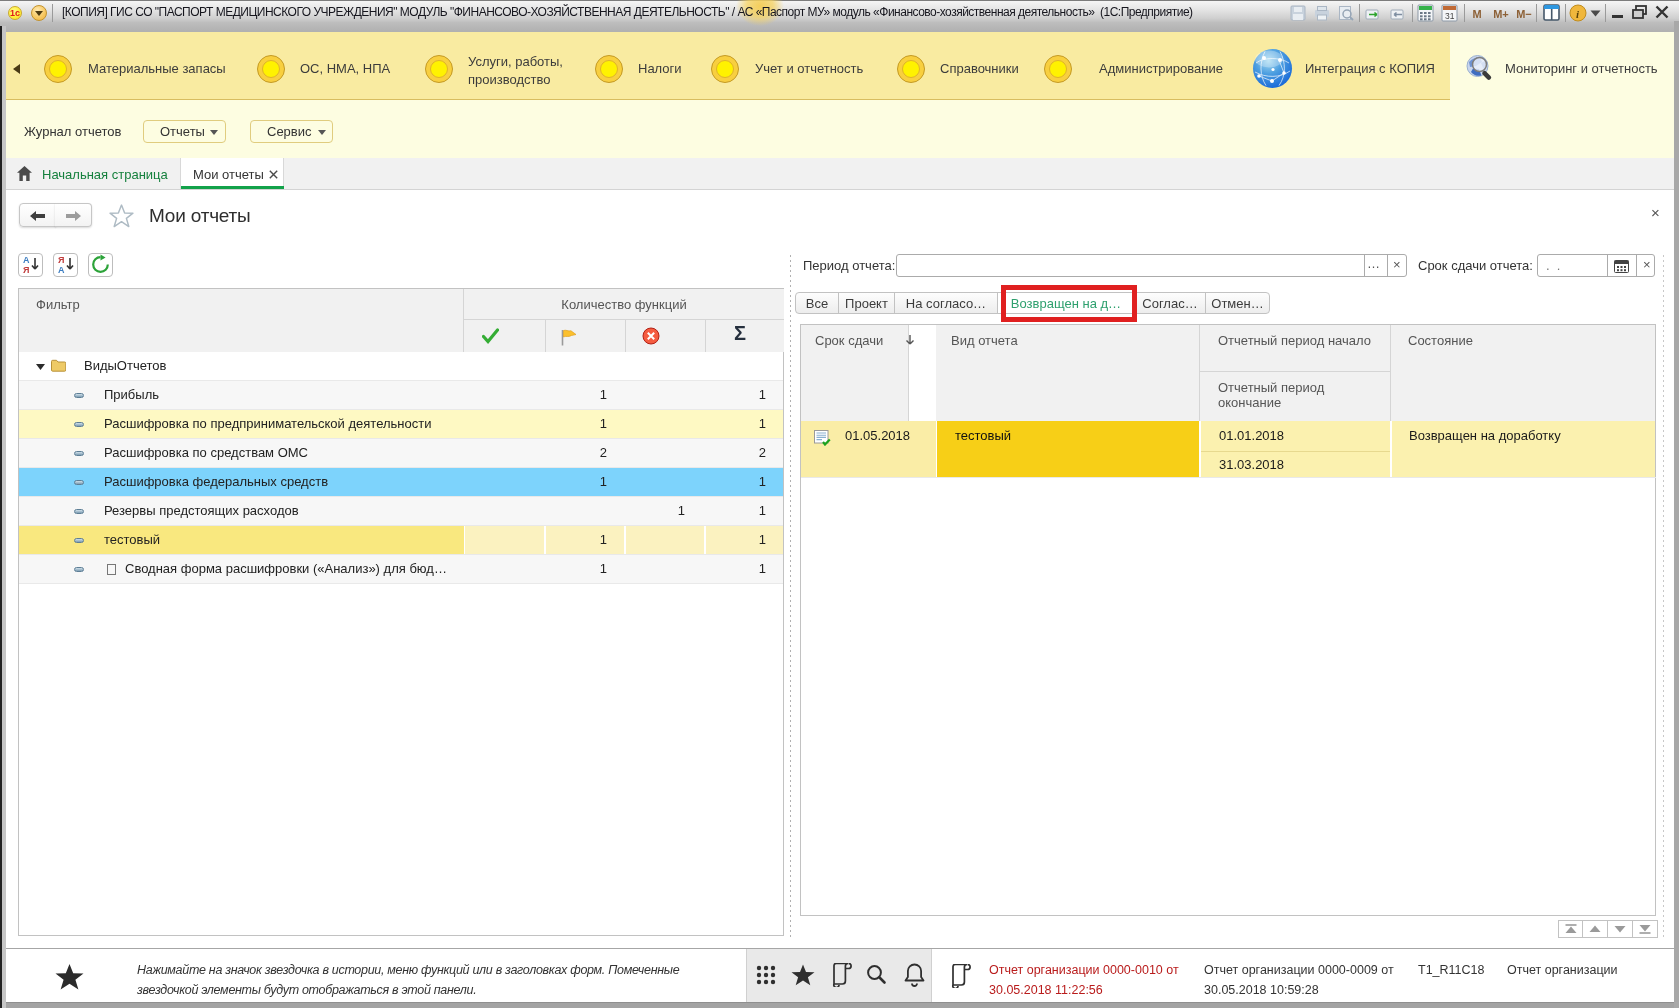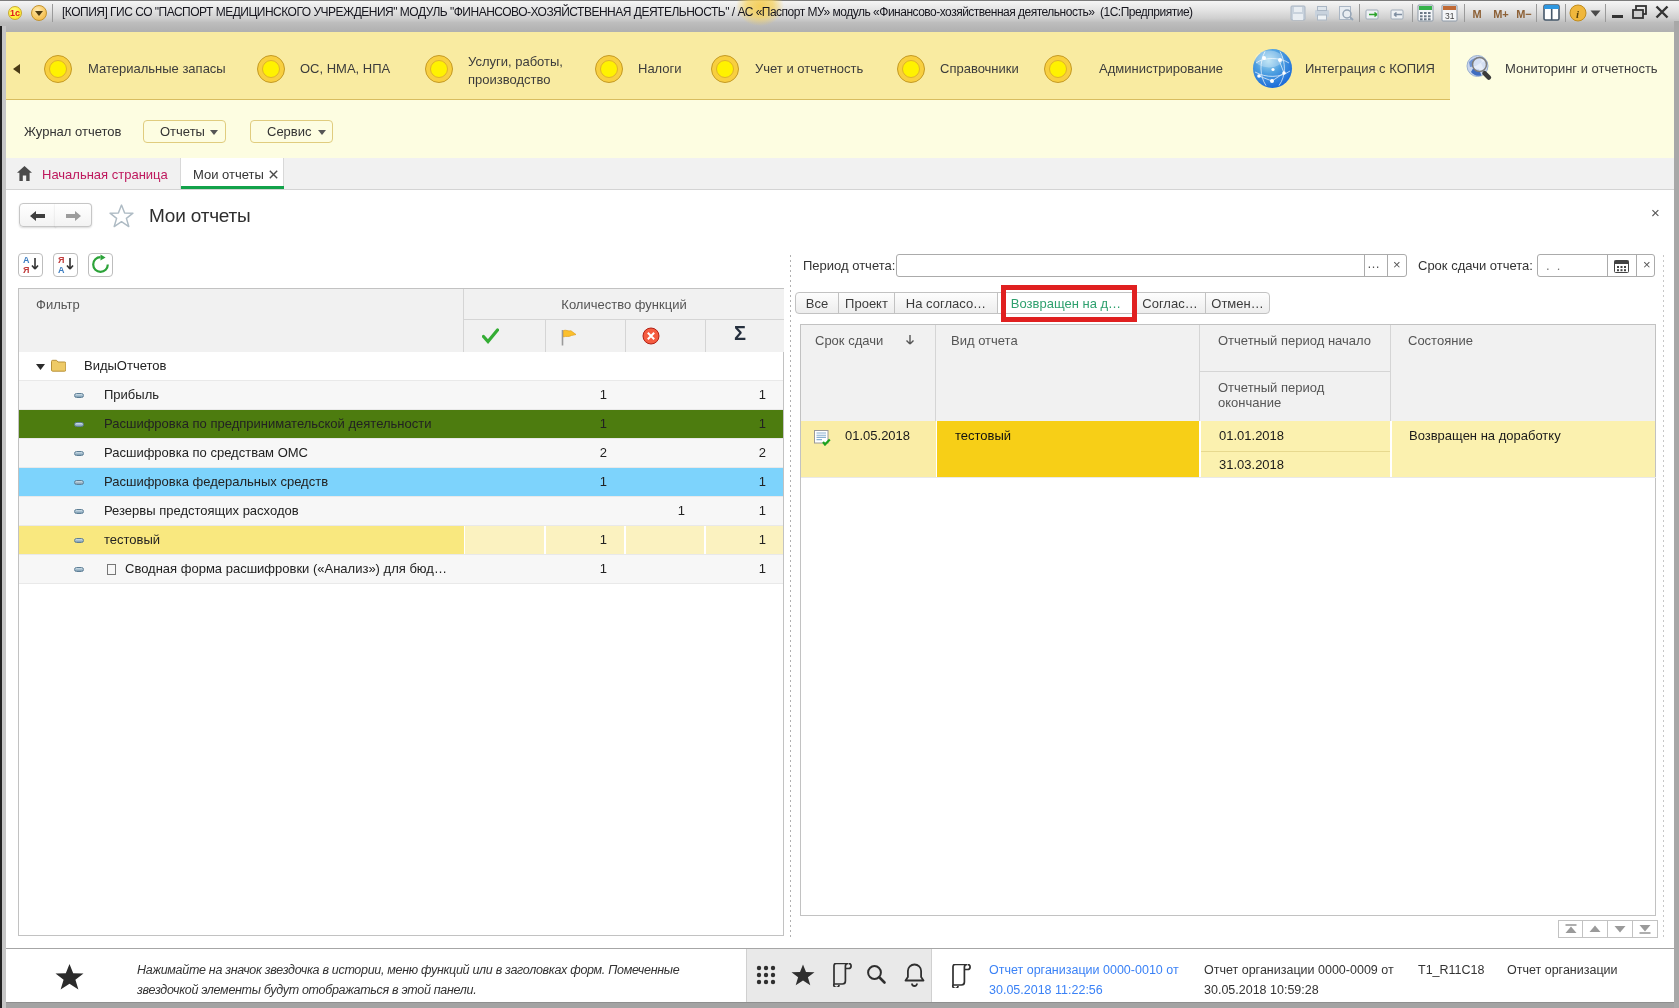--- a/index.html
+++ b/index.html
@@ -216,21 +216,21 @@
 <div class="abs" id="toolbar"></div>
 <div class="abs lab" style="left:24px; top:124px;">Журнал отчетов</div>
 <div class="abs ybtn" style="left:143px; width:83px;">Отчеты<span class="dda" style="position:absolute; left:66px; top:9px; margin:0;"></span></div>
 <div class="abs ybtn" style="left:250px; width:83px;">Сервис<span class="dda" style="position:absolute; left:67px; top:9px; margin:0;"></span></div>
 
 <div class="abs" id="tabbar"></div>
 <div class="abs" id="tab1"></div>
 <svg class="abs" style="left:17px; top:166px;" width="15" height="15" viewBox="0 0 15 15">
   <path d="M7.5 0 L15 6.8 L12.6 6.8 L12.6 15 L9.2 15 L9.2 9.6 L5.8 9.6 L5.8 15 L2.4 15 L2.4 6.8 L0 6.8 Z" fill="#4a4a4a"></path>
 </svg>
-<div class="abs" style="left:42px; top:167px; font-size:13px; color:#be185d;">Начальная страница</div>
+<div class="abs" style="left:42px; top:167px; font-size:13px; color:#15803d;">Начальная страница</div>
 <div class="abs" id="tab2"></div>
 <div class="abs" style="left:193px; top:167px; font-size:13px; color:#333;">Мои отчеты</div>
 <svg class="abs" style="left:269px; top:170px;" width="9" height="9" viewBox="0 0 9 9">
     <path d="M0.8 0.8 L8.2 8.2 M8.2 0.8 L0.8 8.2" stroke="#4a4a4a" stroke-width="1.4"></path>
   </svg>
 <div class="abs" id="tab2green"></div>
 
 <div class="abs navbtn" style="left:19px; border-radius:4px 0 0 4px;"></div>
 <div class="abs navbtn" style="left:55px; border-radius:0 4px 4px 0; border-left:none;"></div>
 <svg class="abs" style="left:30px; top:211px;" width="15" height="10" viewBox="0 0 15 10">
@@ -301,21 +301,21 @@
     <path d="M0.5 2.5 a1.2 1.2 0 0 1 1.2 -1.2 L5.5 1.3 L7 3 L13.6 3 a1.2 1.2 0 0 1 1.2 1.2 L14.8 11 a1.2 1.2 0 0 1 -1.2 1.2 L1.7 12.2 a1.2 1.2 0 0 1 -1.2 -1.2 Z" fill="#eeca66" stroke="#b8923a" stroke-width="1"></path>
   </svg>
   <span style="position:absolute; left:65px; top:6px;">ВидыОтчетов</span>
 </div>
 <div class="row" style="left:19px; top:381px; background:#f7f7f7;">
   <span class="dash"></span>
     <span style="position:absolute; left:85px; top:6px;">Прибыль</span>
   <span class="num" style="left:527px; width:61px; text-align:right;">1</span>
   <span class="num" style="left:687px; width:60px; text-align:right;">1</span>
 </div>
-<div class="row" style="left:19px; top:410px; background:#4d7c0f;">
+<div class="row" style="left:19px; top:410px; background:#fef9c3;">
   <span class="dash"></span>
     <span style="position:absolute; left:85px; top:6px;">Расшифровка по предпринимательской деятельности</span>
   <span class="num" style="left:527px; width:61px; text-align:right;">1</span>
   <span class="num" style="left:687px; width:60px; text-align:right;">1</span>
 </div>
 <div class="row" style="left:19px; top:439px; background:#f7f7f7;">
   <span class="dash"></span>
     <span style="position:absolute; left:85px; top:6px;">Расшифровка по средствам ОМС</span>
   <span class="num" style="left:527px; width:61px; text-align:right;">2</span>
   <span class="num" style="left:687px; width:60px; text-align:right;">2</span>
@@ -385,21 +385,21 @@
 <div class="abs fb" style="left:796px; width:43px; border-radius:4px 0 0 4px;">Все</div>
 <div class="abs fb" style="left:839px; width:56px;">Проект</div>
 <div class="abs fb" style="left:895px; width:103px;">На согласо…</div>
 <div class="abs fb" style="left:998px; width:137px; background:#fff; color:#2ea06e;">Возвращен на д…</div>
 <div class="abs fb" style="left:1135px; width:71px;">Соглас…</div>
 <div class="abs fb" style="left:1206px; width:63px; border-right:none; border-radius:0 4px 4px 0;">Отмен…</div>
 
 <div class="abs" style="left:1001px; top:285px; width:136px; height:37px; border:5px solid #e02020;"></div>
 
 <div class="abs" id="rtable"></div>
-<div class="abs lthead" style="left:801px; top:325px; width:135px; height:96px; border-right:1px solid #d5d5d5;padding-left:48px;">
+<div class="abs lthead" style="left:801px; top:325px; width:108px; height:96px; border-right:1px solid #d5d5d5;padding-left:48px;">
   <div style="position:absolute; left:14px; top:8px;">Срок сдачи</div>
   <svg style="position:absolute; left:104px; top:10px;" width="10" height="12" viewBox="0 0 10 12">
     <path d="M5 0 L5 9 M5 9 L1.5 5.5 M5 9 L8.5 5.5" stroke="#555" stroke-width="1.4" fill="none"></path>
   </svg>
 </div>
 <div class="abs lthead" style="left:936px; top:325px; width:264px; height:96px; border-right:1px solid #d5d5d5;">
   <div style="position:absolute; left:15px; top:8px;">Вид отчета</div>
 </div>
 <div class="abs lthead" style="left:1200px; top:325px; width:191px; height:96px; border-right:1px solid #d5d5d5;">
   <div style="position:absolute; left:18px; top:8px;">Отчетный период начало</div>
@@ -483,19 +483,19 @@
 <svg class="abs" style="left:904px; top:963px;" width="21" height="24" viewBox="0 0 21 24">
   <path d="M10.5 1.5 a6.6 6.6 0 0 1 6.6 6.6 L17.1 14 L19.5 17.5 L1.5 17.5 L3.9 14 L3.9 8.1 a6.6 6.6 0 0 1 6.6 -6.6 Z" fill="none" stroke="#2f2f2f" stroke-width="1.8" stroke-linejoin="round"></path>
   <path d="M8 20.5 a2.5 2.5 0 0 0 5 0" fill="none" stroke="#2f2f2f" stroke-width="1.8"></path>
 </svg>
 
 <svg class="abs" style="left:948px; top:964px;" width="23" height="24" viewBox="0 0 23 24">
   <path d="M5 2.5 a2.5 2.5 0 0 1 2.5 -2.2 L19 0.3 a2.8 2.8 0 0 0 -2.6 2.6 L16.4 18 a3 3 0 0 1 -3 3 L5 21 Z" fill="none" stroke="#2f2f2f" stroke-width="1.7"></path>
   <path d="M19.5 0.3 a2.6 2.6 0 0 1 0 5.2 L16.6 5.5" fill="none" stroke="#2f2f2f" stroke-width="1.7"></path>
   <path d="M5 21 a2.6 2.6 0 1 0 5 1" fill="none" stroke="#2f2f2f" stroke-width="1.7"></path>
 </svg>
-<div class="abs" style="left:989px; top:961px; width:200px; font-size:12.5px; color:#3b82f6; line-height:19.5px;">Отчет организации 0000-0010 от 30.05.2018 11:22:56</div>
+<div class="abs" style="left:989px; top:961px; width:200px; font-size:12.5px; color:#b91c1c; line-height:19.5px;">Отчет организации 0000-0010 от 30.05.2018 11:22:56</div>
 <div class="abs" style="left:1204px; top:961px; width:200px; font-size:12.5px; color:#333; line-height:19.5px;">Отчет организации 0000-0009 от 30.05.2018 10:59:28</div>
 <div class="abs" style="left:1418px; top:963px; font-size:12.5px; color:#333;">T1_R11C18</div>
 <div class="abs" style="left:1507px; top:963px; font-size:12.5px; color:#333;">Отчет организации</div>
 <div class="abs" id="botborder"></div>
 <div class="abs" id="lborder"></div>
 <div class="abs" id="rborder"></div>
 
 </body></html>

